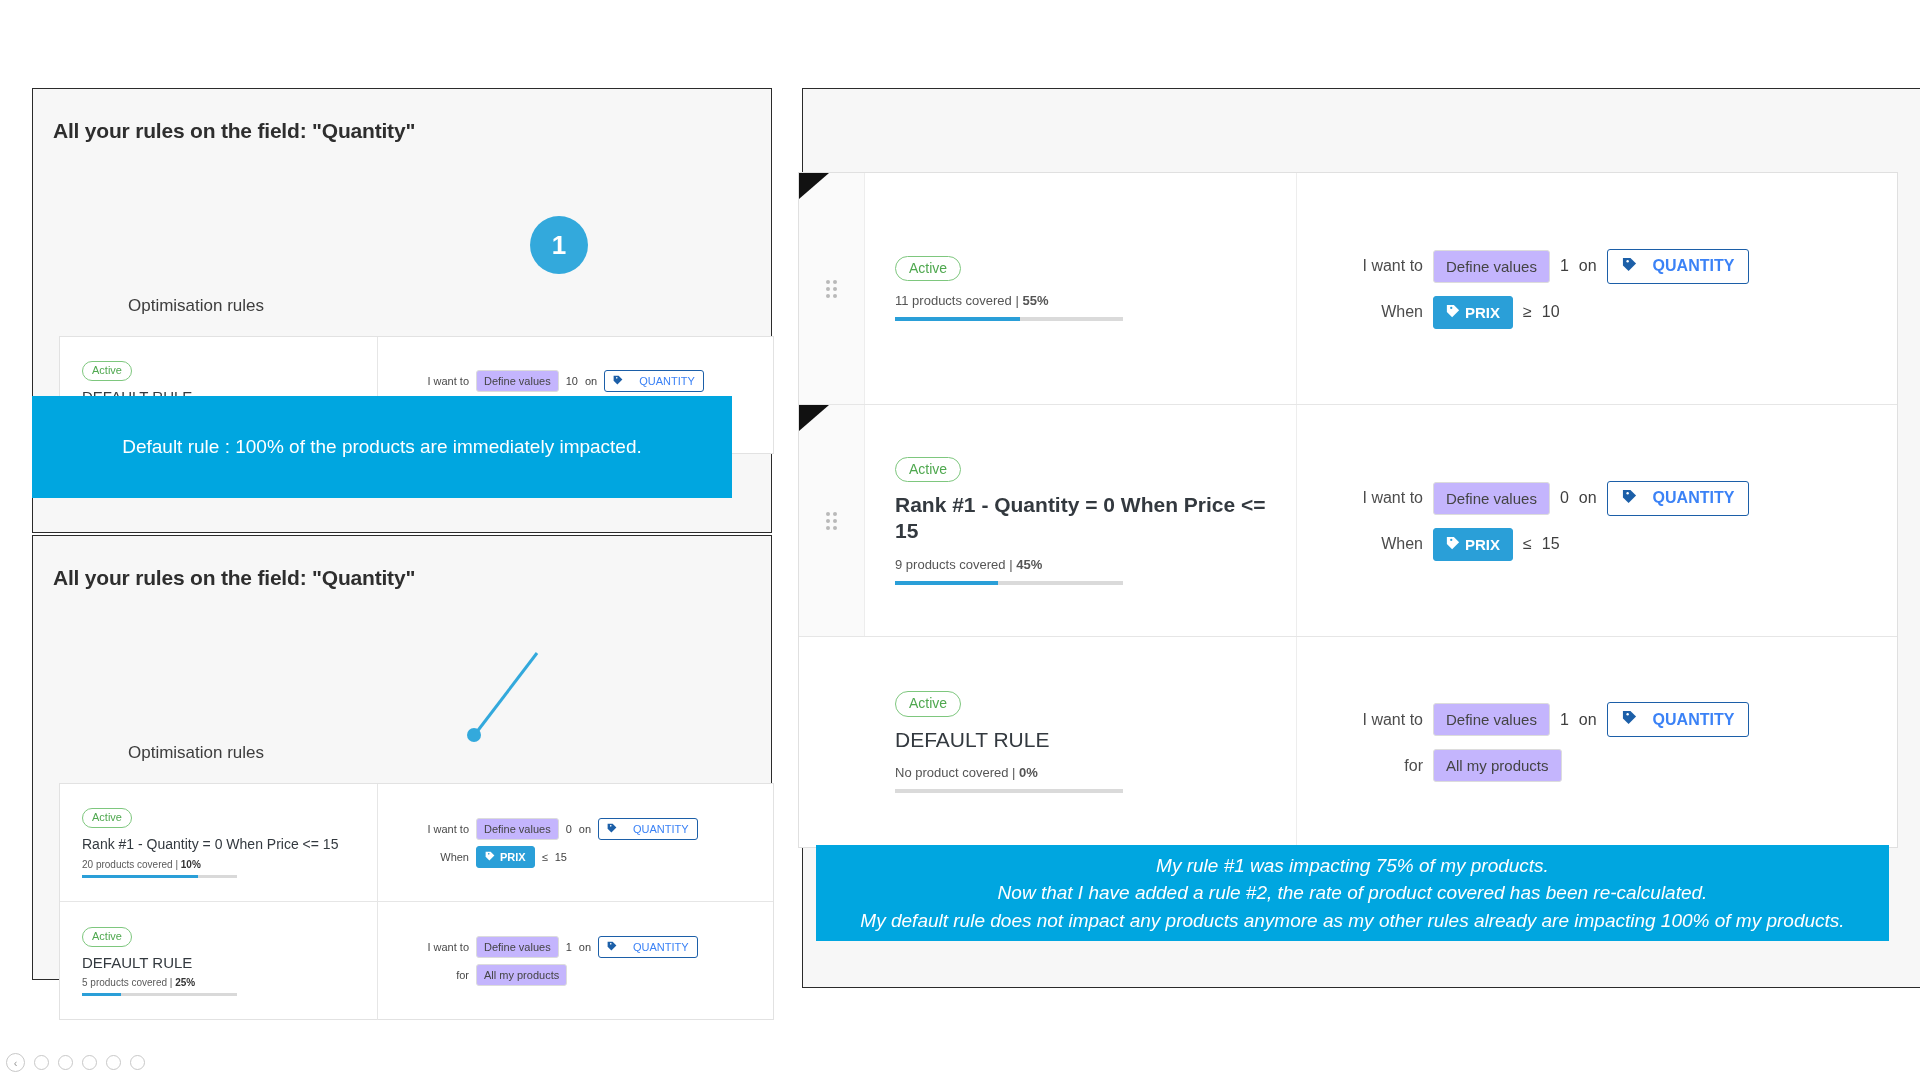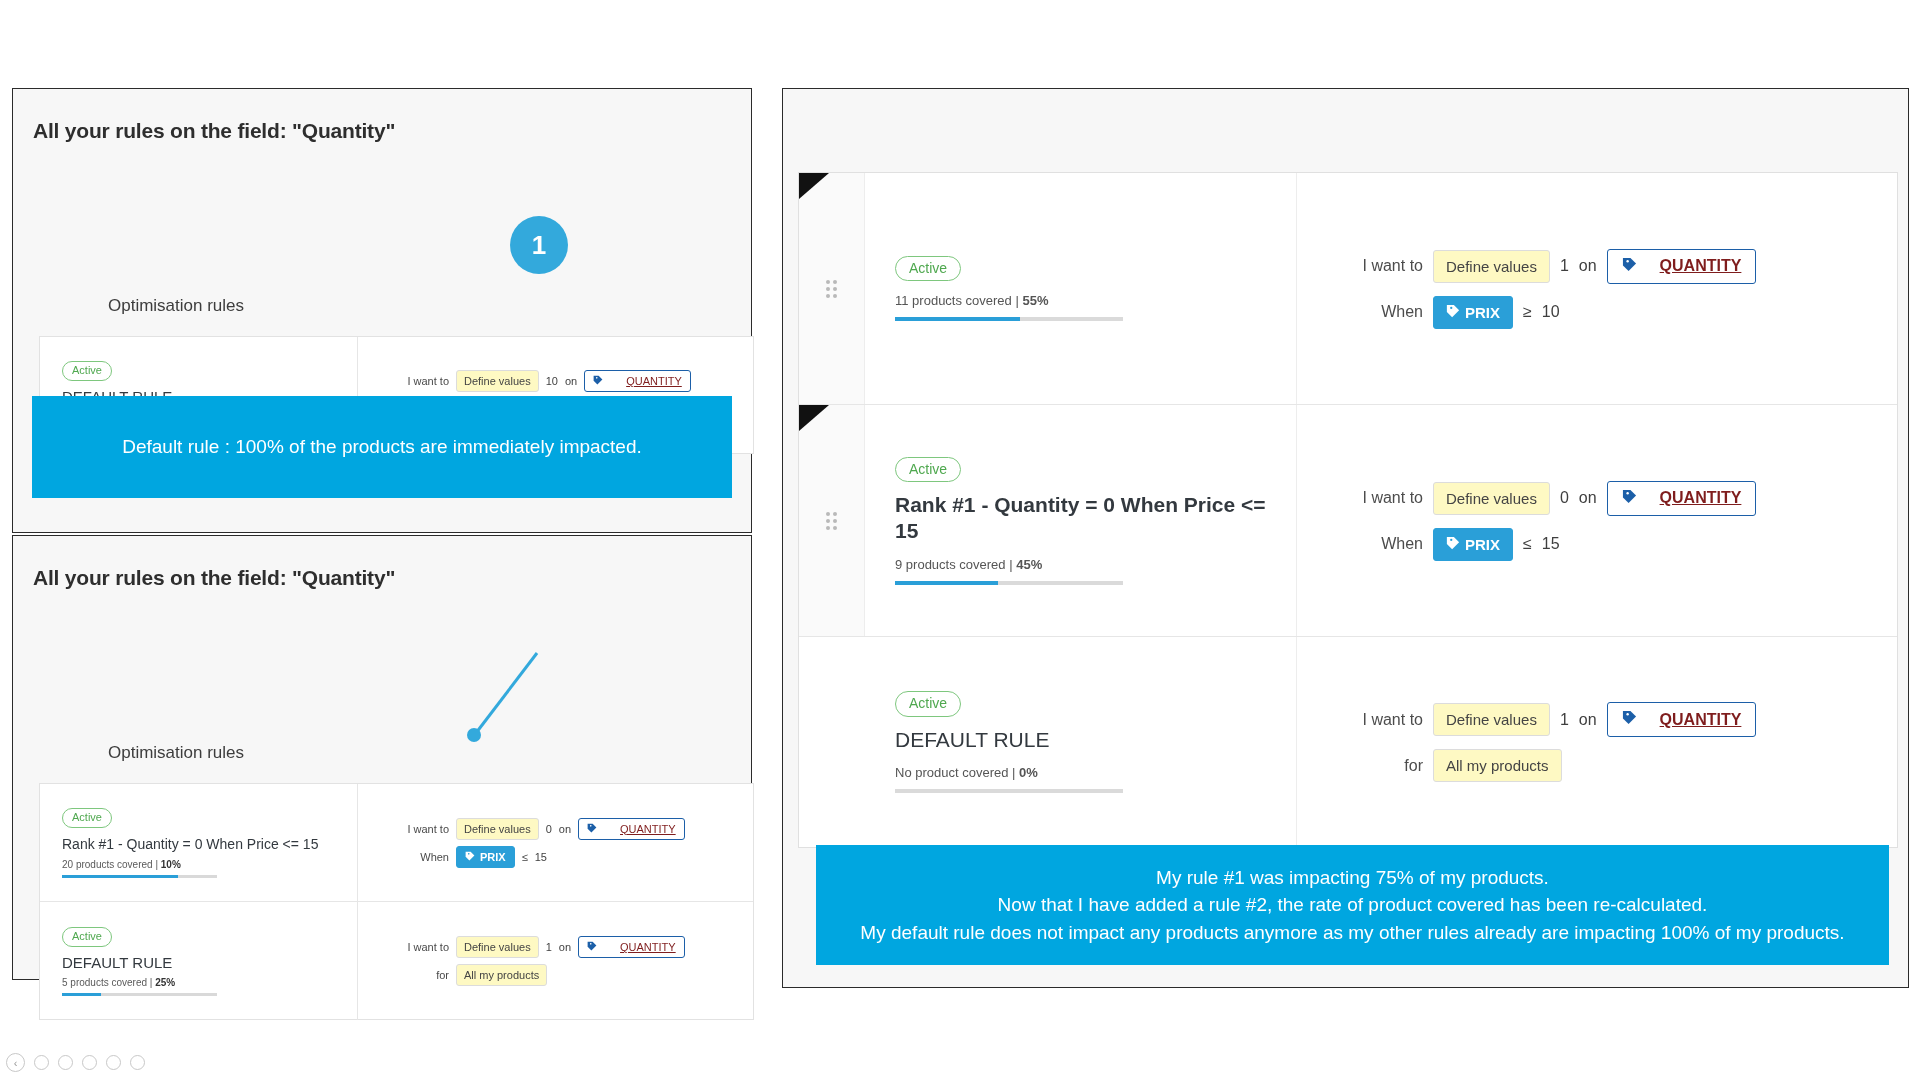--- a/index.html
+++ b/index.html
@@ -16,20 +16,21 @@
     width: 1920px;
     height: 1080px;
   }
 
   
   .panel {
     position: absolute;
     background: #f7f7f7;
     border: 1px solid #2b2b2b;
     box-sizing: border-box;
+    margin-left: 20px;
   }
 
   .panel-title {
     font-size: 21px;
     font-weight: bold;
     color: #2e2e2e;
     letter-spacing: -0.2px;
   }
 
   .section-label {
@@ -111,36 +112,35 @@
     display: flex;
     align-items: center;
     gap: 7px;
     margin: 3px 0;
   }
   .cond-label {
     color: #4a4a4a;
     text-align: right;
   }
   .chip {
-    background: #fef9c3;
+    background: #c4b5fd;
     border: 1px solid #dcdcdc;
     color: #444;
     border-radius: 3px;
     white-space: nowrap;
   }
   .chip-field {
     background: #ffffff;
     border: 1px solid #1c5fa8;
-    color: #7f1d1d;
+    color: #3b82f6;
     border-radius: 3px;
     display: inline-flex;
     align-items: center;
-    gap: 23px;
+    gap: 16px;
     white-space: nowrap;
-    text-decoration: underline;
   }
   .chip-prix {
     background: #2a9fd8;
     border: 1px solid #2a9fd8;
     color: #ffffff;
     border-radius: 3px;
     display: inline-flex;
     align-items: center;
     gap: 5px;
     font-weight: bold;
@@ -635,21 +635,21 @@
           </span>
         </div>
         <div class="big-cond">
           <span class="cond-label">for</span>
           <span class="chip big-chip">All my products</span>
         </div>
       </div>
     </div>
   </div>
 
-  <div class="callout" style="left:816px; top:845px; width:1073px; height:120px; font-size:19px;">
+  <div class="callout" style="left:816px; top:845px; width:1073px; height:96px; font-size:19px;font-style:italic;">
     <span style="white-space:pre-line; padding:0 16px;">My rule #1 was impacting 75% of my products.
 Now that I have added a rule #2, the rate of product covered has been re-calculated.
 My default rule does not impact any products anymore as my other rules already are impacting 100% of my products.</span>
   </div>
 
   <div class="pager">
     <div class="arrow">‹</div>
     <div class="dot"></div>
     <div class="dot"></div>
     <div class="dot"></div>

